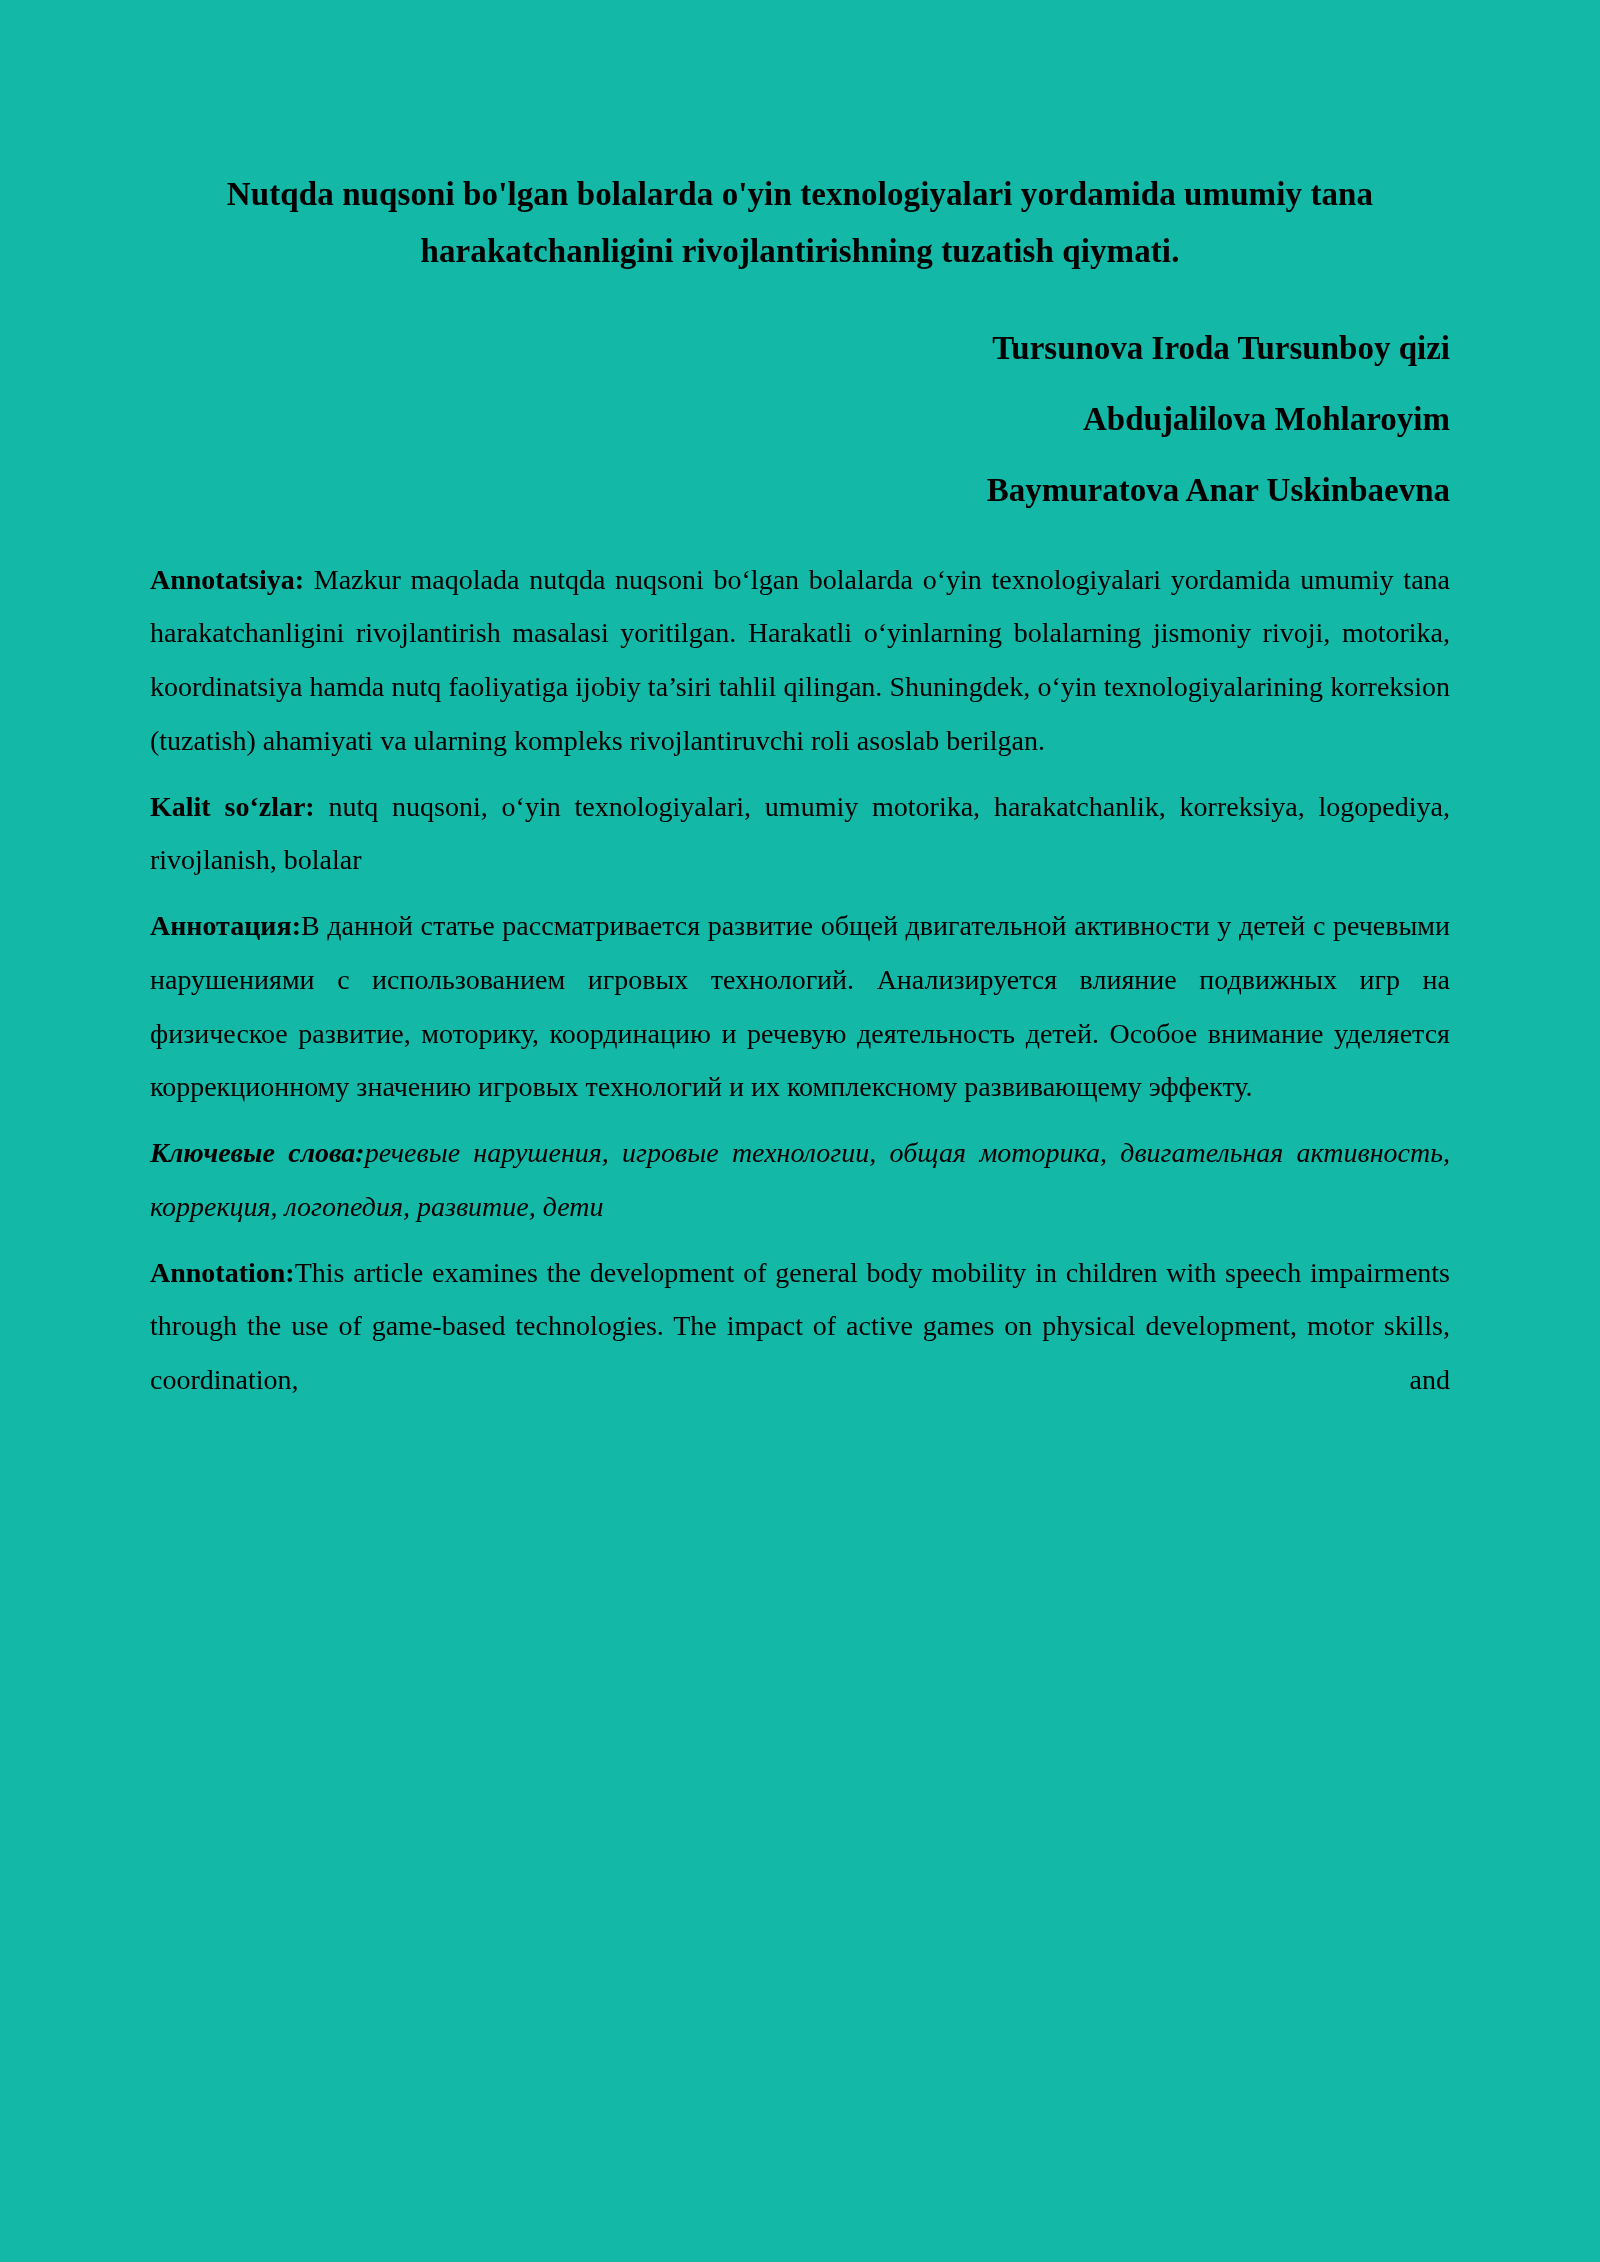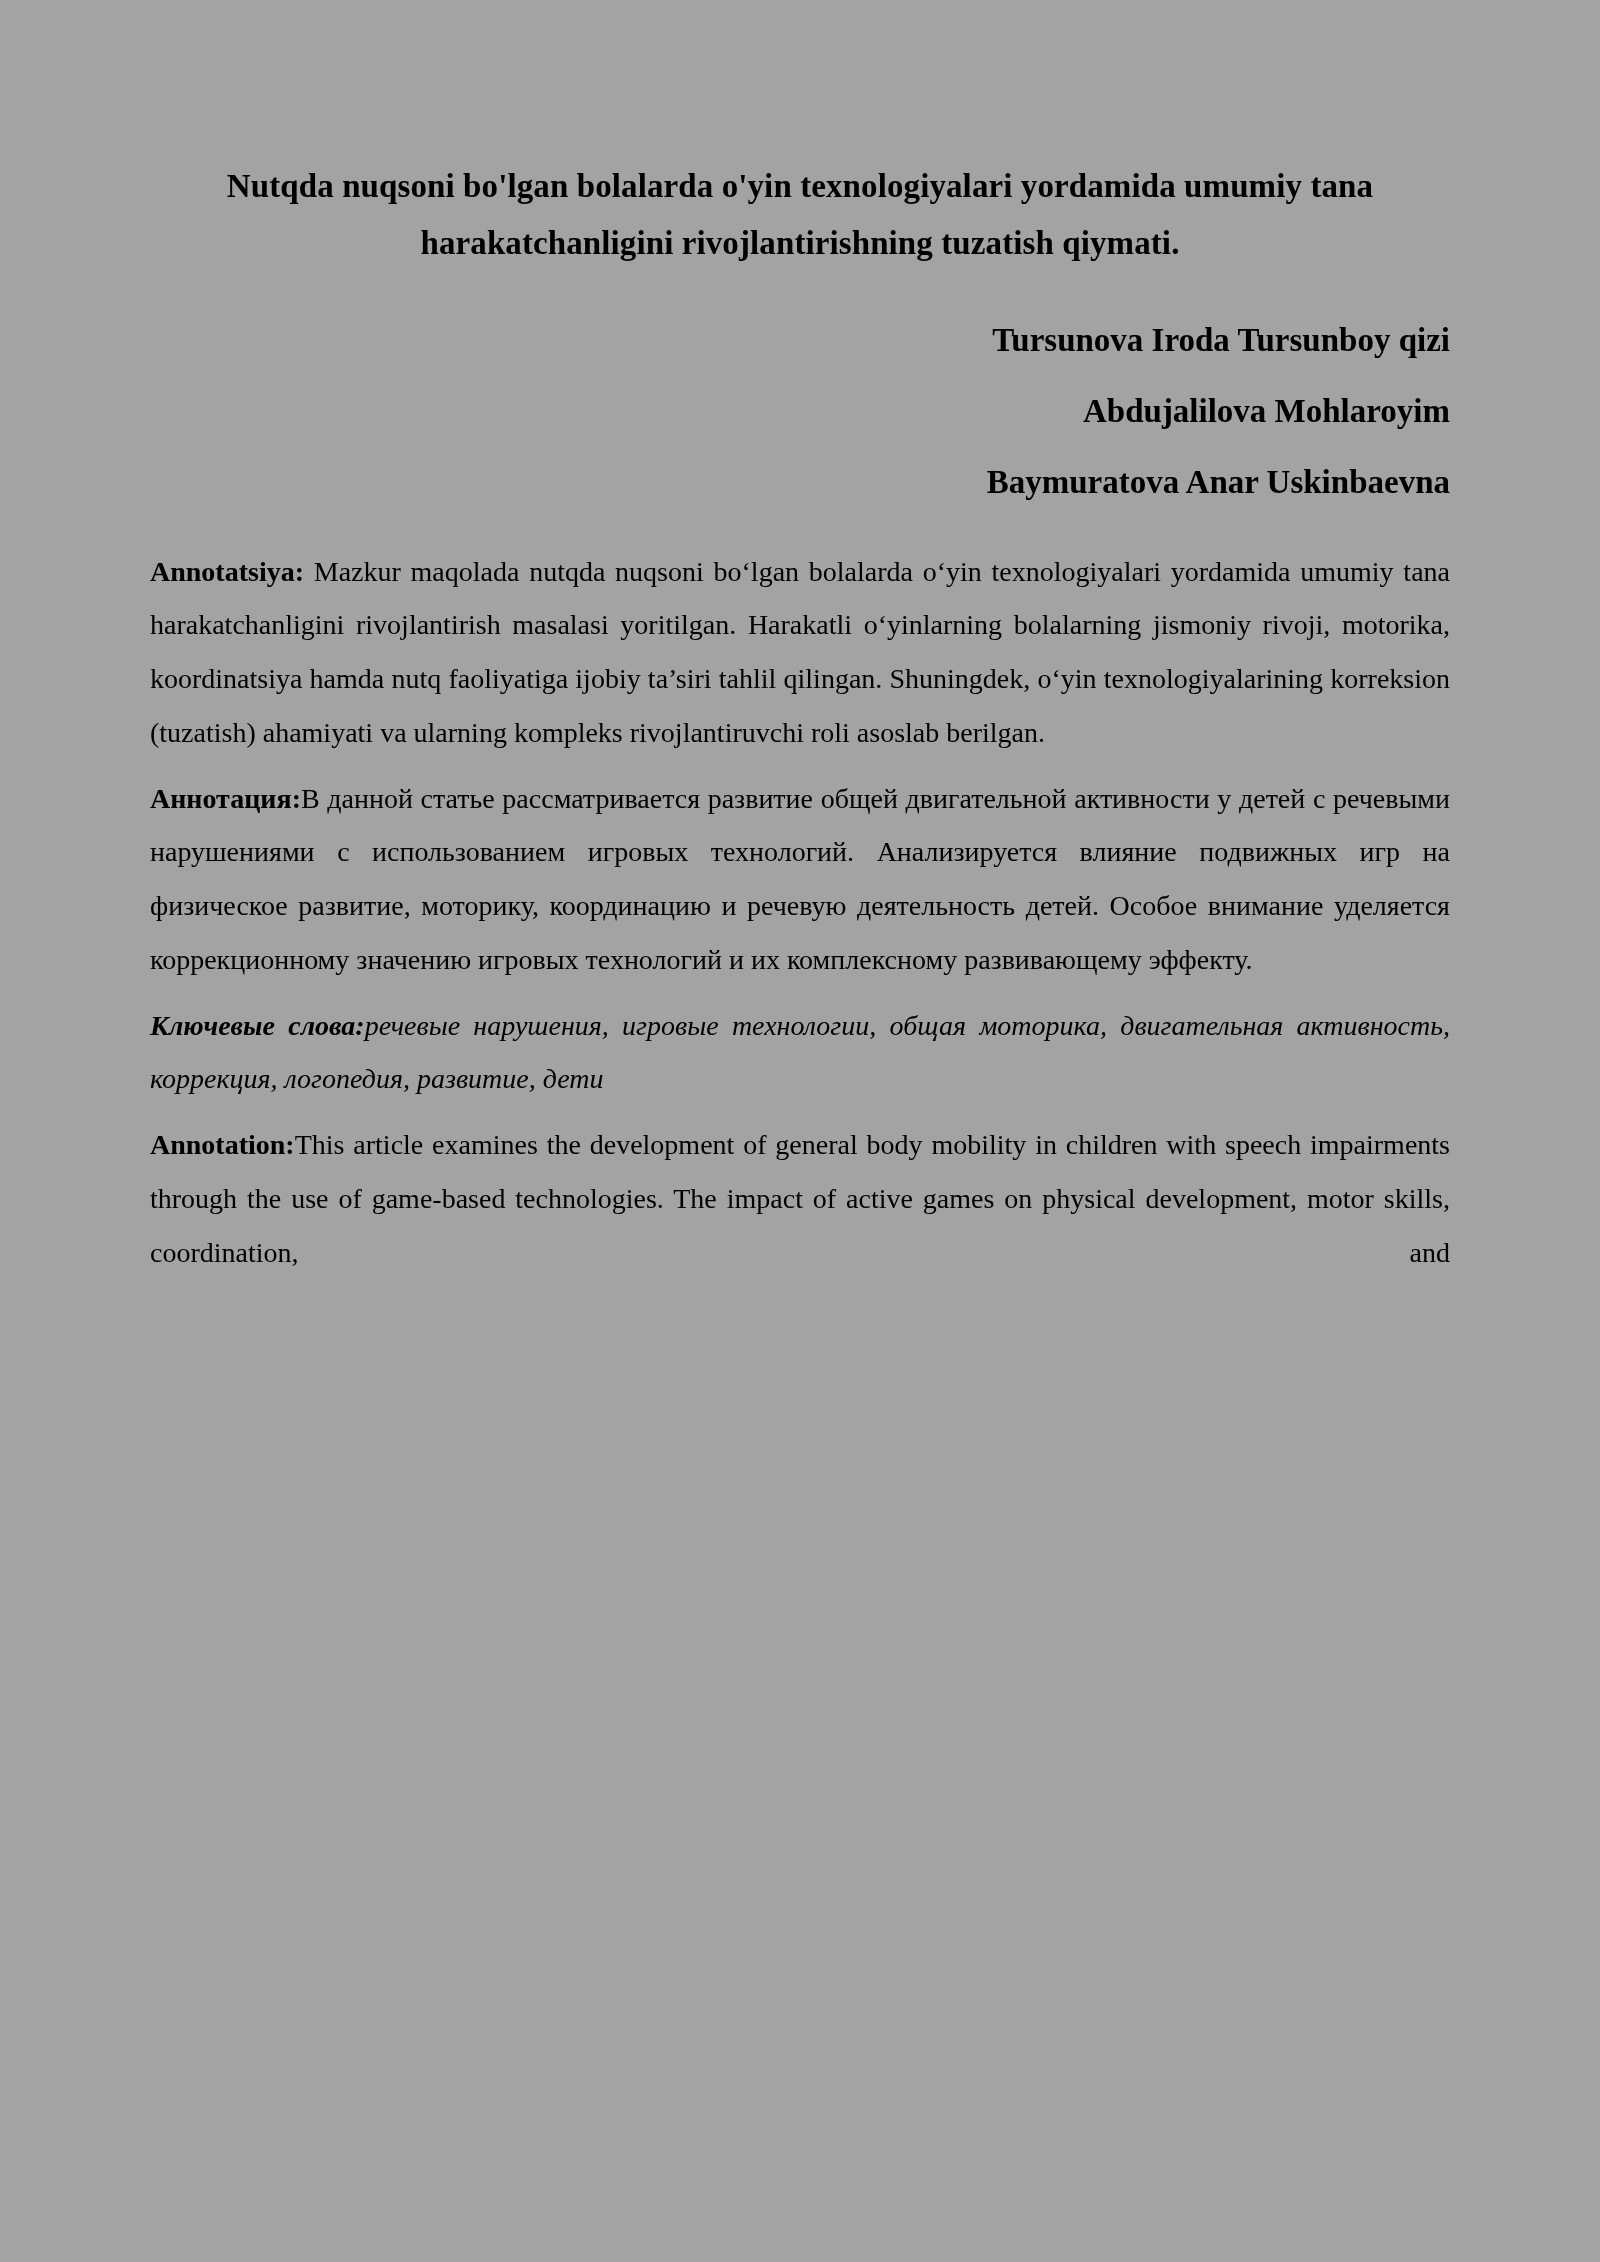--- a/index.html
+++ b/index.html
@@ -11,23 +11,23 @@
     width: 1600px;
     height: 2262px;
     font-family: "Liberation Serif", "DejaVu Serif", serif;
     color: #000000;
     overflow: hidden;
   }
   .page {
     position: relative;
     width: 1600px;
     height: 2262px;
-    background: #a3a3a3;
+    background: #14b8a6;
     box-sizing: border-box;
-    padding: 8px 150px;
+    padding: 16px 150px;
   }
   .doc-title {
     margin: 0;
     padding-top: 150px;
     font-size: 33px;
     font-weight: bold;
     text-align: center;
     line-height: 1.72;
     letter-spacing: 0.1px;
   }
@@ -81,20 +81,23 @@
   </h1>
 
   <p class="author author-1">Tursunova Iroda Tursunboy qizi</p>
   <p class="author author-3">Abdujalilova Mohlaroyim</p>
   <p class="author author-4">Baymuratova Anar Uskinbaevna</p>
 
   <p class="para p-abstract-uz justify-last-left">
     <span class="lead">Annotatsiya:</span><span> Mazkur maqolada nutqda nuqsoni bo‘lgan bolalarda o‘yin texnologiyalari yordamida umumiy tana harakatchanligini rivojlantirish masalasi yoritilgan. Harakatli o‘yinlarning bolalarning jismoniy rivoji, motorika, koordinatsiya hamda nutq faoliyatiga ijobiy ta’siri tahlil qilingan. Shuningdek, o‘yin texnologiyalarining korreksion (tuzatish) ahamiyati va ularning kompleks rivojlantiruvchi roli asoslab berilgan.</span>
   </p>
 
+  <p class="para p-keywords-uz justify-last-left">
+    <span class="lead">Kalit so‘zlar:</span><span> nutq nuqsoni, o‘yin texnologiyalari, umumiy motorika, harakatchanlik, korreksiya, logopediya, rivojlanish, bolalar</span>
+  </p>
 
   <p class="para p-abstract-ru justify-last-left">
     <span class="lead">Аннотация:</span><span>В данной статье рассматривается развитие общей двигательной активности у детей с речевыми нарушениями с использованием игровых технологий. Анализируется влияние подвижных игр на физическое развитие, моторику, координацию и речевую деятельность детей. Особое внимание уделяется коррекционному значению игровых технологий и их комплексному развивающему эффекту.</span>
   </p>
 
   <p class="para p-keywords-ru justify-last-left">
     <span class="lead">Ключевые слова:</span><span>речевые нарушения, игровые технологии, общая моторика, двигательная активность, коррекция, логопедия, развитие, дети</span>
   </p>
 
   <p class="para p-abstract-en justify-all">

